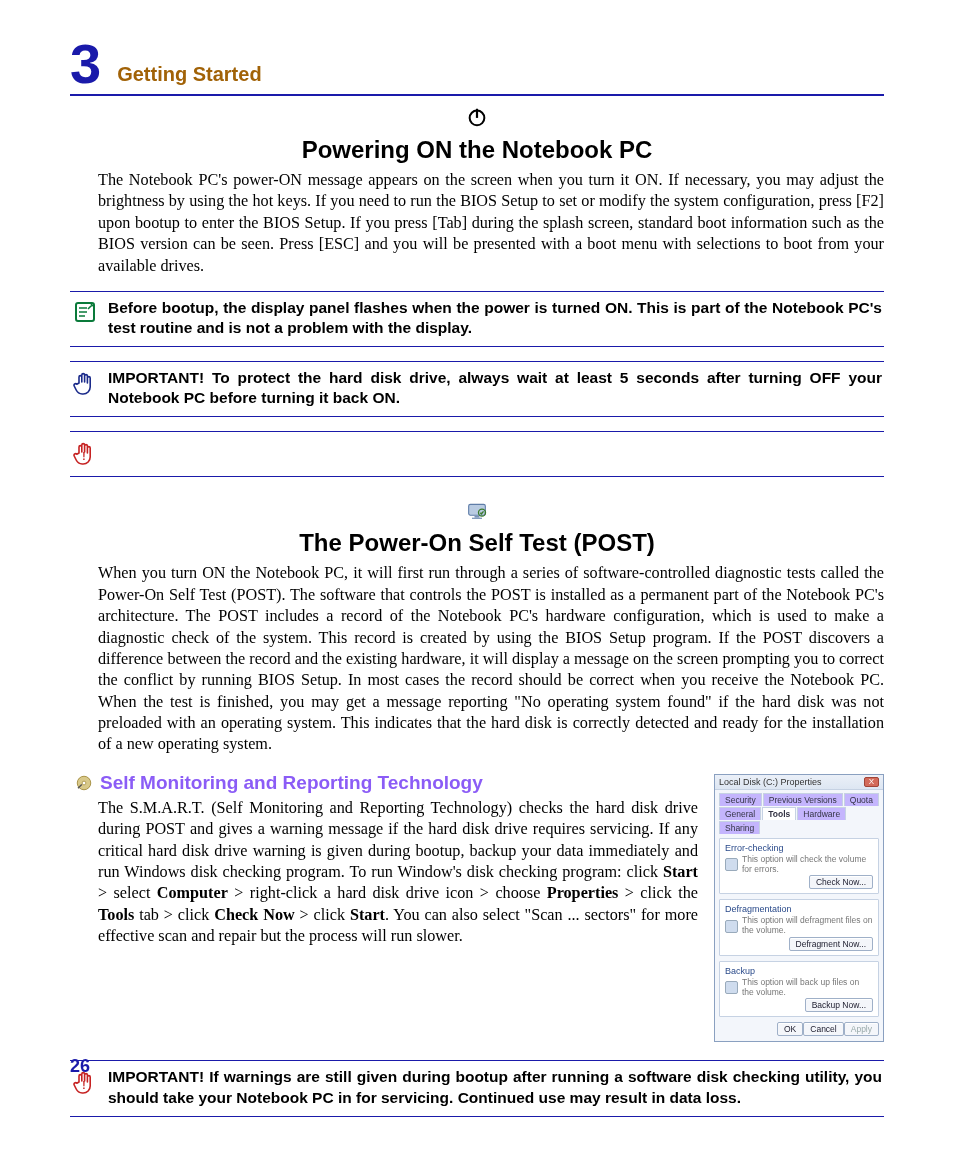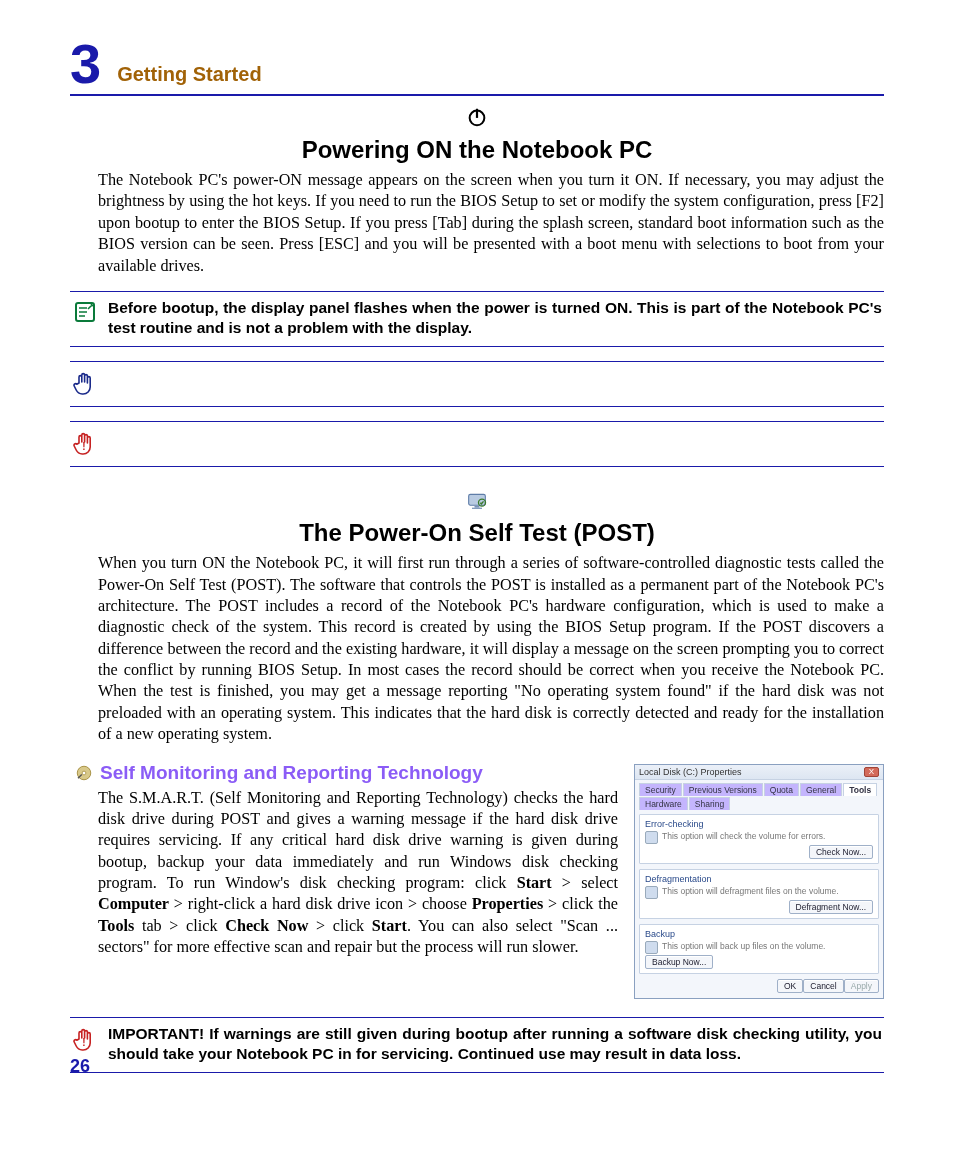--- a/index.html
+++ b/index.html
@@ -103,21 +103,21 @@
     }
     .smart-text {
       font-size: 16.2px;
       line-height: 1.32;
       text-align: justify;
       margin-left: 28px;
       flex: 1;
     }
     .smart-text b { font-weight: bold; }
     .dialog-mock {
-      width: 250px;
+      width: 170px;
       border: 1px solid #8aa0c0;
       background: #f3f6fb;
       font-family: Arial, sans-serif;
       font-size: 9px;
       padding: 3px 4px 5px 4px;
       margin-top: -24px;
     }
     .dialog-title {
       background: linear-gradient(#ebf0f8,#dde6f2);
       color: #333;
@@ -192,20 +192,21 @@
   </div>
   <div class="callout-text">Before bootup, the display panel flashes when the power is turned ON. This is part of the Notebook PC's test routine and is not a problem with the display.</div>
 </div>
 
 <div class="callout">
   <div class="icon-slot">
     <svg width="24" height="28" viewBox="0 0 24 28">
       <path d="M6 13 V7 a1.4 1.4 0 0 1 2.8 0 V12 V5 a1.4 1.4 0 0 1 2.8 0 V12 V6 a1.4 1.4 0 0 1 2.8 0 V13 V8 a1.4 1.4 0 0 1 2.8 0 V17 a7 7 0 0 1 -7 7 h-1 a7 7 0 0 1 -6 -4 l-2 -4 a1.6 1.6 0 0 1 2.6 -1.8 Z" fill="none" stroke="#1a2a8a" stroke-width="1.6" stroke-linejoin="round"></path>
     </svg>
   </div>
+  <div class="callout-text">IMPORTANT!  To protect the hard disk drive, always wait at least 5 seconds after turning OFF your Notebook PC before turning it back ON.</div>
 </div>
 
 <div class="callout">
   <div class="icon-slot">
     <svg width="24" height="28" viewBox="0 0 24 28">
       <path d="M6 13 V7 a1.4 1.4 0 0 1 2.8 0 V12 V5 a1.4 1.4 0 0 1 2.8 0 V12 V6 a1.4 1.4 0 0 1 2.8 0 V13 V8 a1.4 1.4 0 0 1 2.8 0 V17 a7 7 0 0 1 -7 7 h-1 a7 7 0 0 1 -6 -4 l-2 -4 a1.6 1.6 0 0 1 2.6 -1.8 Z" fill="none" stroke="#c62222" stroke-width="1.6" stroke-linejoin="round"></path>
       <text x="11" y="20" font-size="10" font-weight="bold" fill="#c62222" text-anchor="middle" font-family="Arial">!</text>
     </svg>
   </div>
 </div>
@@ -271,21 +272,21 @@
       <div style="text-align:right;margin-top:3px;">
         <span class="gbtn">Defragment Now...</span>
       </div>
     </div>
     <div class="group">
       <div class="group-title">Backup</div>
       <div class="group-body">
         <div class="mini-icon"></div>
         <div class="gtxt">This option will back up files on the volume.</div>
       </div>
-      <div style="margin-top:3px;">
+      <div style="text-align:right;margin-top:3px;">
         <span class="gbtn">Backup Now...</span>
       </div>
     </div>
     <div class="btnrow">
       <span class="gbtn">OK</span>
       <span class="gbtn">Cancel</span>
       <span class="gbtn" style="color:#9aa;">Apply</span>
     </div>
   </div>
 </div>

